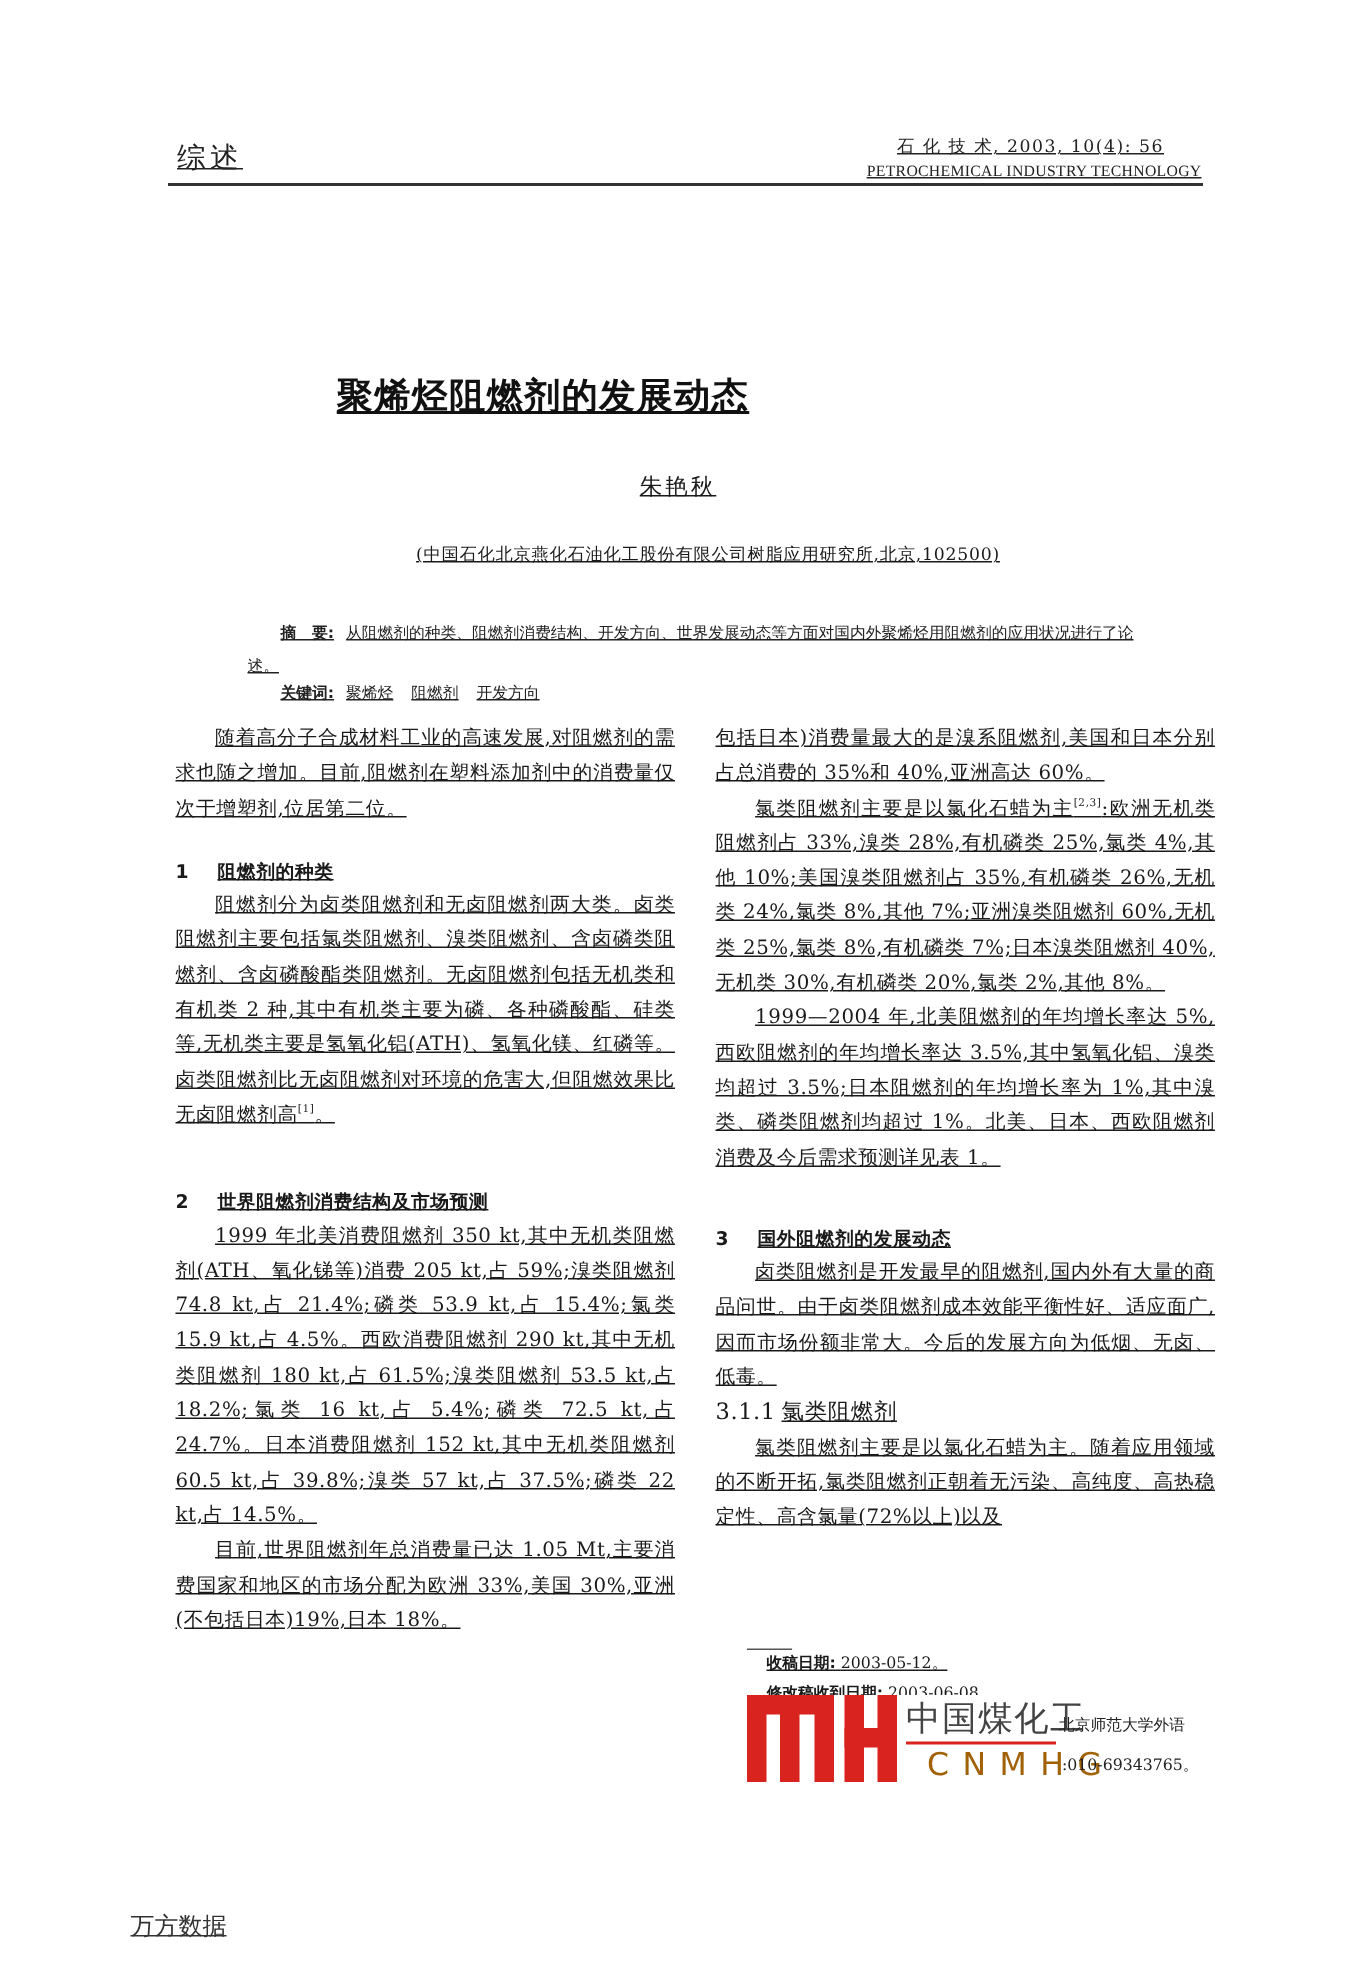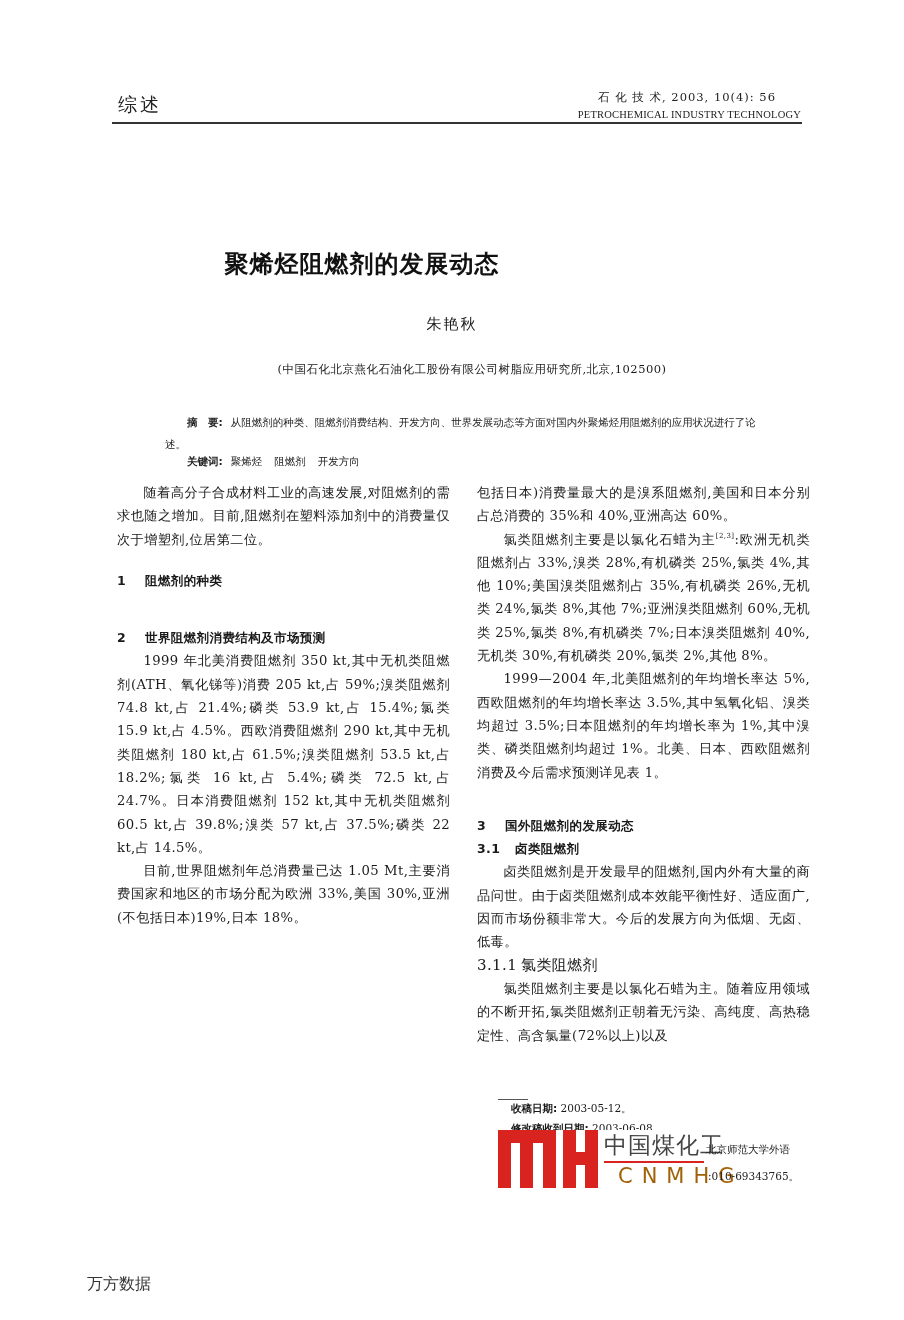--- a/index.html
+++ b/index.html
@@ -1,18 +1,18 @@
 <!DOCTYPE html>
 <html><head>
 <meta charset="utf-8">
 <style>
   html, body { margin: 0; padding: 0; background: #ffffff; }
   body { width: 904px; height: 1320px; position: relative; overflow: hidden;
          font-family: "DejaVu Serif", "Liberation Serif", serif; color: #1a1a1a; }
-  .abs { position: absolute; }
+  .abs { position: absolute; text-decoration: underline; }
 
   
   .hdr-section { left: 118px; top: 92px; font-size: 19px; letter-spacing: 3px; color:#222; }
   .hdr-journal { right: 128px; top: 90px; font-size: 11.5px; letter-spacing: 1px; text-align: right; color:#222; }
   .hdr-journal-en { right: 103px; top: 109px; font-size: 10.5px; font-family: "Liberation Serif", serif; letter-spacing: 0.2px; color:#222; }
   .hdr-rule { left: 112px; top: 122px; width: 690px; height: 1.5px; background: #333; }
 
   
   .title { left: 0; width: 724px; top: 248px; text-align: center; font-family: "DejaVu Sans", sans-serif; font-weight: bold; font-size: 24px; letter-spacing: 1px; color:#111; }
   .author { left: 0; width: 904px; top: 315px; text-align: center; font-size: 15px; font-family: "DejaVu Sans", sans-serif; letter-spacing: 2px; }
@@ -72,33 +72,33 @@
   <span class="lbl">摘　要:</span><span>从阻燃剂的种类、阻燃剂消费结构、开发方向、世界发展动态等方面对国内外聚烯烃用阻燃剂的应用状况进行了论述。</span>
 </div>
 <div class="abs keywords">
   <span class="lbl">关键词:</span><span class="kw">聚烯烃</span><span class="kw">阻燃剂</span><span class="kw">开发方向</span>
 </div>
 
 <div class="abs col col-left">
   <p>随着高分子合成材料工业的高速发展,对阻燃剂的需求也随之增加。目前,阻燃剂在塑料添加剂中的消费量仅次于增塑剂,位居第二位。</p>
 
   <div class="h2"><span class="num">1</span><span>阻燃剂的种类</span></div>
+  <p><span>阻燃剂分为卤类阻燃剂和无卤阻燃剂两大类。卤类阻燃剂主要包括氯类阻燃剂、溴类阻燃剂、含卤磷类阻燃剂、含卤磷酸酯类阻燃剂。无卤阻燃剂包括无机类和有机类 2 种,其中有机类主要为磷、各种磷酸酯、硅类等,无机类主要是氢氧化铝(ATH)、氢氧化镁、红磷等。卤类阻燃剂比无卤阻燃剂对环境的危害大,但阻燃效果比无卤阻燃剂高</span><sup>[1]</sup><span>。</span></p>
 
   <div class="h2" style="margin-top:34px"><span class="num">2</span><span>世界阻燃剂消费结构及市场预测</span></div>
   <p>1999 年北美消费阻燃剂 350 kt,其中无机类阻燃剂(ATH、氧化锑等)消费 205 kt,占 59%;溴类阻燃剂 74.8 kt,占 21.4%;磷类 53.9 kt,占 15.4%;氯类 15.9 kt,占 4.5%。西欧消费阻燃剂 290 kt,其中无机类阻燃剂 180 kt,占 61.5%;溴类阻燃剂 53.5 kt,占 18.2%;氯类 16 kt,占 5.4%;磷类 72.5 kt,占 24.7%。日本消费阻燃剂 152 kt,其中无机类阻燃剂 60.5 kt,占 39.8%;溴类 57 kt,占 37.5%;磷类 22 kt,占 14.5%。</p>
   <p>目前,世界阻燃剂年总消费量已达 1.05 Mt,主要消费国家和地区的市场分配为欧洲 33%,美国 30%,亚洲(不包括日本)19%,日本 18%。</p>
 </div>
 
 <div class="abs col col-right">
   <p class="noindent">包括日本)消费量最大的是溴系阻燃剂,美国和日本分别占总消费的 35%和 40%,亚洲高达 60%。</p>
   <p><span>氯类阻燃剂主要是以氯化石蜡为主</span><sup>[2,3]</sup><span>:欧洲无机类阻燃剂占 33%,溴类 28%,有机磷类 25%,氯类 4%,其他 10%;美国溴类阻燃剂占 35%,有机磷类 26%,无机类 24%,氯类 8%,其他 7%;亚洲溴类阻燃剂 60%,无机类 25%,氯类 8%,有机磷类 7%;日本溴类阻燃剂 40%,无机类 30%,有机磷类 20%,氯类 2%,其他 8%。</span></p>
   <p>1999—2004 年,北美阻燃剂的年均增长率达 5%,西欧阻燃剂的年均增长率达 3.5%,其中氢氧化铝、溴类均超过 3.5%;日本阻燃剂的年均增长率为 1%,其中溴类、磷类阻燃剂均超过 1%。北美、日本、西欧阻燃剂消费及今后需求预测详见表 1。</p>
 
   <div class="h2" style="margin-top:30px"><span class="num">3</span><span>国外阻燃剂的发展动态</span></div>
-  <div class="h3"><span class="num">3.1</span><span>卤类阻燃剂</span></div>
   <p>卤类阻燃剂是开发最早的阻燃剂,国内外有大量的商品问世。由于卤类阻燃剂成本效能平衡性好、适应面广,因而市场份额非常大。今后的发展方向为低烟、无卤、低毒。</p>
   <div class="h4"><span class="num">3.1.1</span><span>氯类阻燃剂</span></div>
   <p>氯类阻燃剂主要是以氯化石蜡为主。随着应用领域的不断开拓,氯类阻燃剂正朝着无污染、高纯度、高热稳定性、高含氯量(72%以上)以及</p>
 </div>
 
 <div class="abs fn-rule"></div>
 <div class="abs fn fn1"><span class="lbl">收稿日期:</span> <span>2003-05-12。</span></div>
 <div class="abs fn fn2"><span class="lbl">修改稿收到日期:</span> <span>2003-06-08</span></div>
 
 <div class="abs logo">

